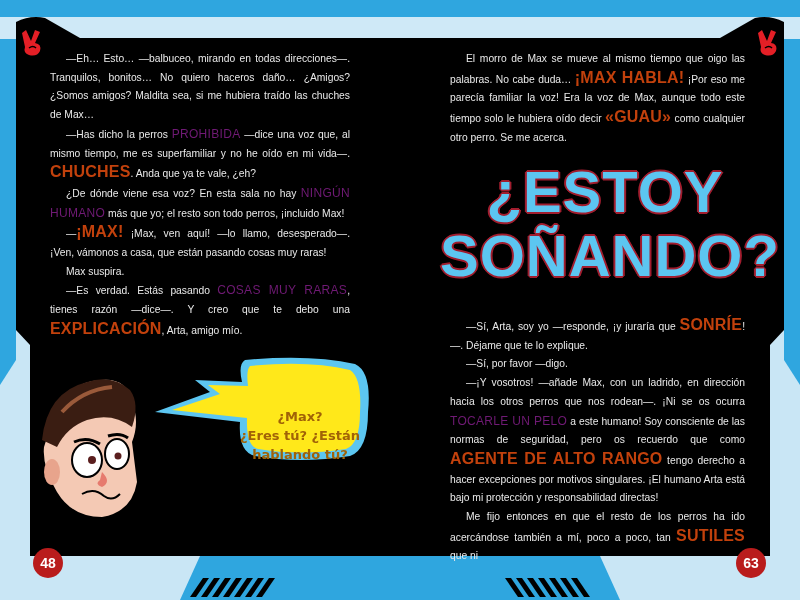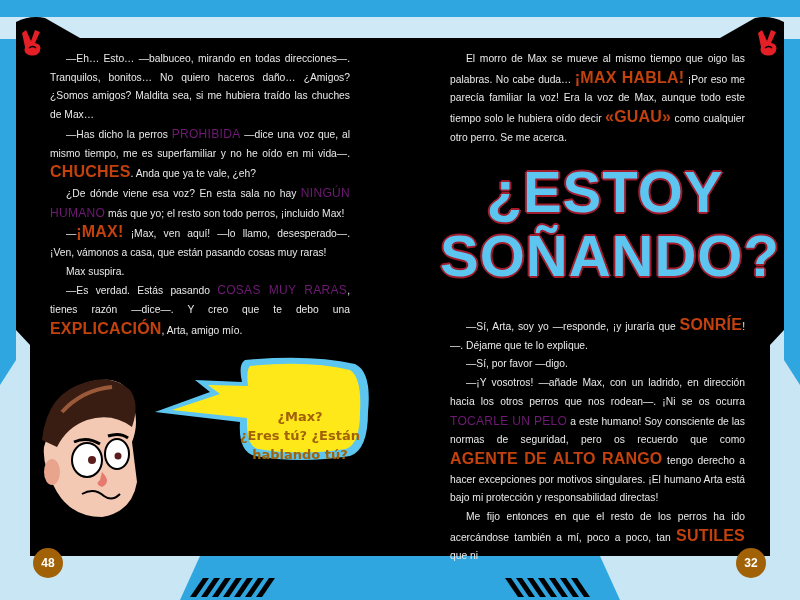--- a/index.html
+++ b/index.html
@@ -10,21 +10,21 @@
   .top-light{left:0;top:17px;width:800px;height:22px;background:#cfe9f7;}
   .side-left{left:0;top:39px;width:16px;height:545px;background:#2fa6df;}
   .side-right{left:784px;top:39px;width:16px;height:545px;background:#2fa6df;}
   p{margin:0;}
   .text-block{color:#e9e9e9;font-size:10.3px;line-height:18.7px;text-align:justify;}
   .text-block .ind{text-indent:16px;}
   .hb{color:#701a75;font-weight:normal;font-size:12px;letter-spacing:0.3px;}
   .hr{color:#c2410c;font-weight:bold;font-size:16px;letter-spacing:0.2px;}
   .big-title{left:440px;top:160px;width:330px;text-align:center;color:#5cc6f1;font-weight:bold;font-size:58px;line-height:64px;letter-spacing:1px;
     text-shadow:2px 0 0 #a11d2e,-2px 0 0 #a11d2e,0 2px 0 #a11d2e,0 -2px 0 #a11d2e,1px 1px 0 #a11d2e,-1px -1px 0 #a11d2e,1px -1px 0 #a11d2e,-1px 1px 0 #a11d2e;}
-  .page-num{width:30px;height:30px;border-radius:50%;background:#a16207;color:#fff;font-weight:bold;font-size:12px;display:flex;align-items:center;justify-content:center;}
+  .page-num{width:30px;height:30px;border-radius:50%;background:#b91c1c;color:#fff;font-weight:bold;font-size:14px;display:flex;align-items:center;justify-content:center;}
   .bubble-text{left:240px;top:366px;width:120px;text-align:center;color:#a16207;font-size:13px;line-height:19px;font-weight:bold;font-family:"DejaVu Sans",sans-serif;margin-top:41px;}
 </style>
 </head>
 <body>
 
 <div class="abs top-band"></div>
 <div class="abs top-light"></div>
 <div class="abs side-left"></div>
 <div class="abs side-right"></div>
 
@@ -105,21 +105,21 @@
   <ellipse cx="85" cy="82" rx="12" ry="15" fill="#fff" stroke="#000" stroke-width="2"></ellipse>
   <circle cx="60" cy="88" r="4" fill="#5a1e1e"></circle>
   <circle cx="86" cy="84" r="3.5" fill="#5a1e1e"></circle>
   <path d="M70,100 Q80,110 70,115 Q62,112 68,108" fill="#e67a6e"></path>
   <path d="M50,122 Q62,115 72,124 Q80,130 88,122" stroke="#000" stroke-width="2" fill="none"></path>
   <path d="M42,70 Q55,64 68,72" stroke="#000" stroke-width="3" fill="none"></path>
   <path d="M76,64 Q88,60 96,66" stroke="#000" stroke-width="3" fill="none"></path>
 </svg>
 
 <div class="abs page-num" style="left:33px;top:548px;">48</div>
-<div class="abs page-num" style="left:736px;top:548px;">32</div>
+<div class="abs page-num" style="left:736px;top:548px;">63</div>
 
 <div class="abs text-block" style="left:450px;top:50px;width:295px;">
   <p class="ind"><span>El morro de Max se mueve al mismo tiempo que oigo las palabras. No cabe duda… </span><span class="hr">¡MAX HABLA!</span><span> ¡Por eso me parecía familiar la voz! Era la voz de Max, aunque todo este tiempo solo le hubiera oído decir </span><span class="hr">«GUAU»</span><span> como cualquier otro perro. Se me acerca.</span></p>
 </div>
 
 <div class="abs big-title">
   <div>¿ESTOY</div>
   <div>SOÑANDO?</div>
 </div>
 

